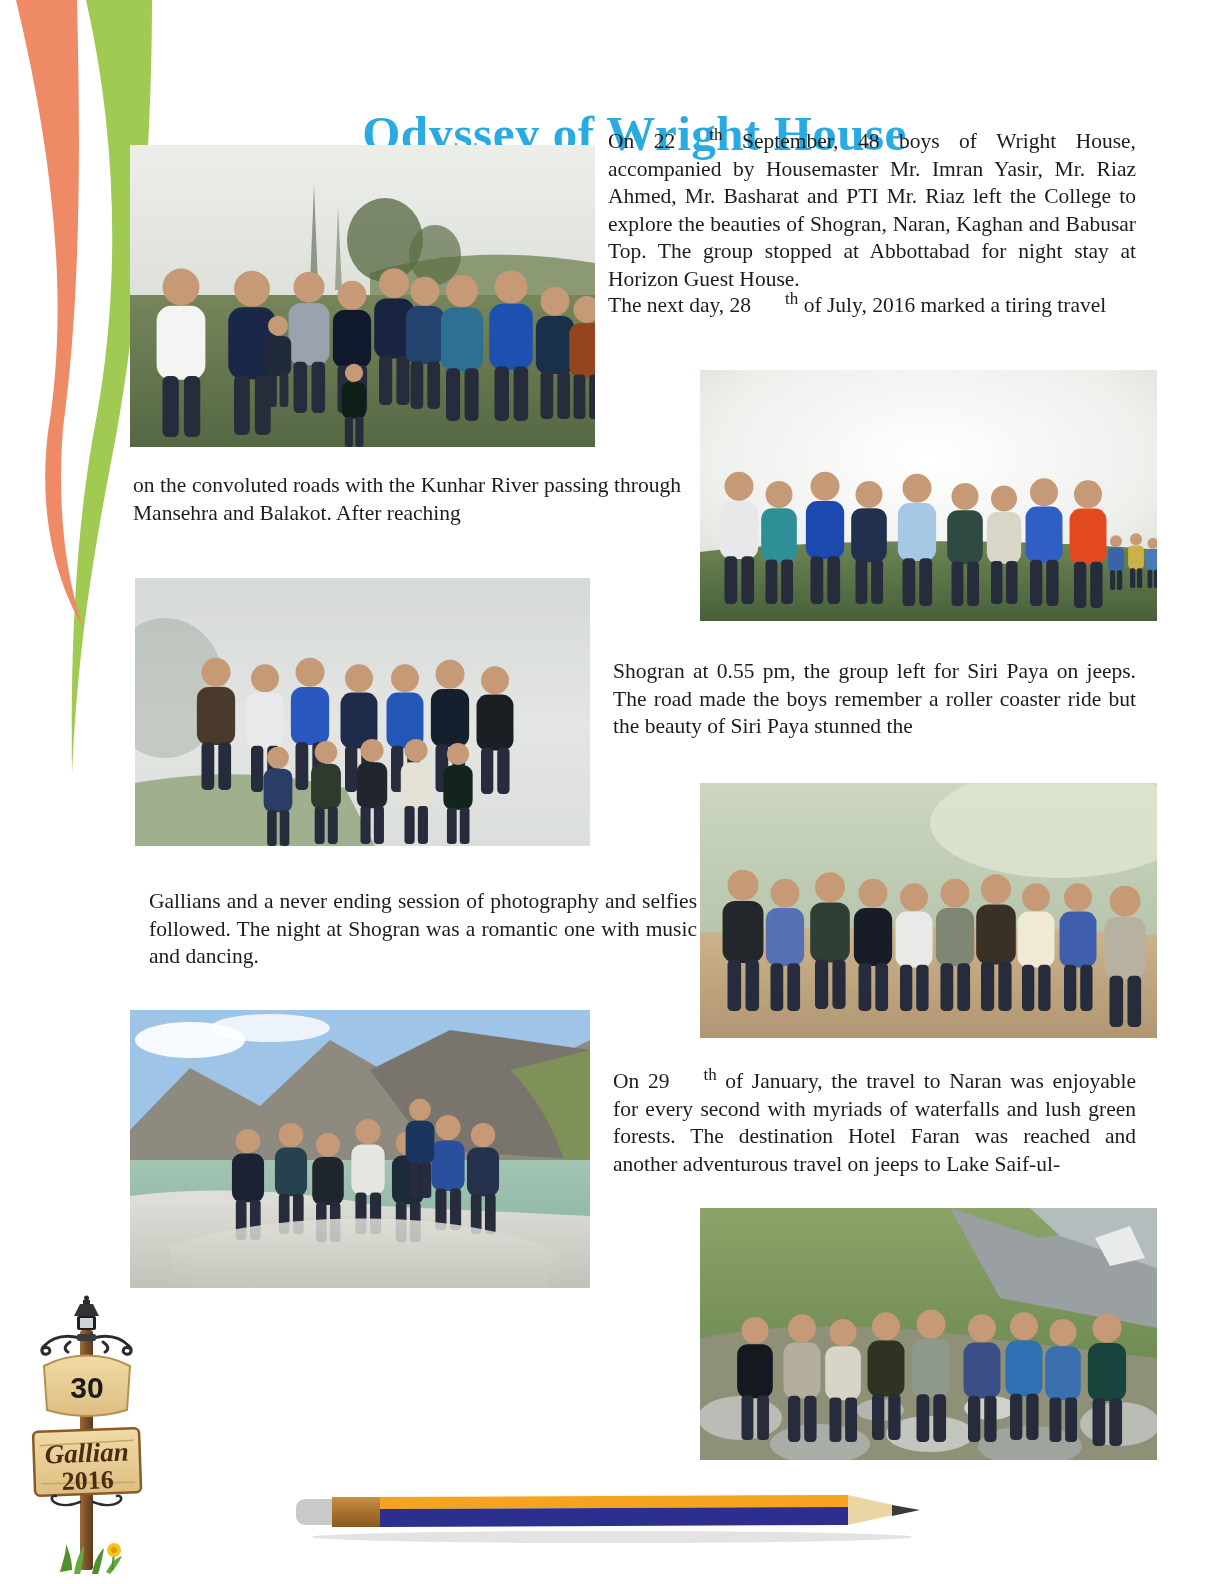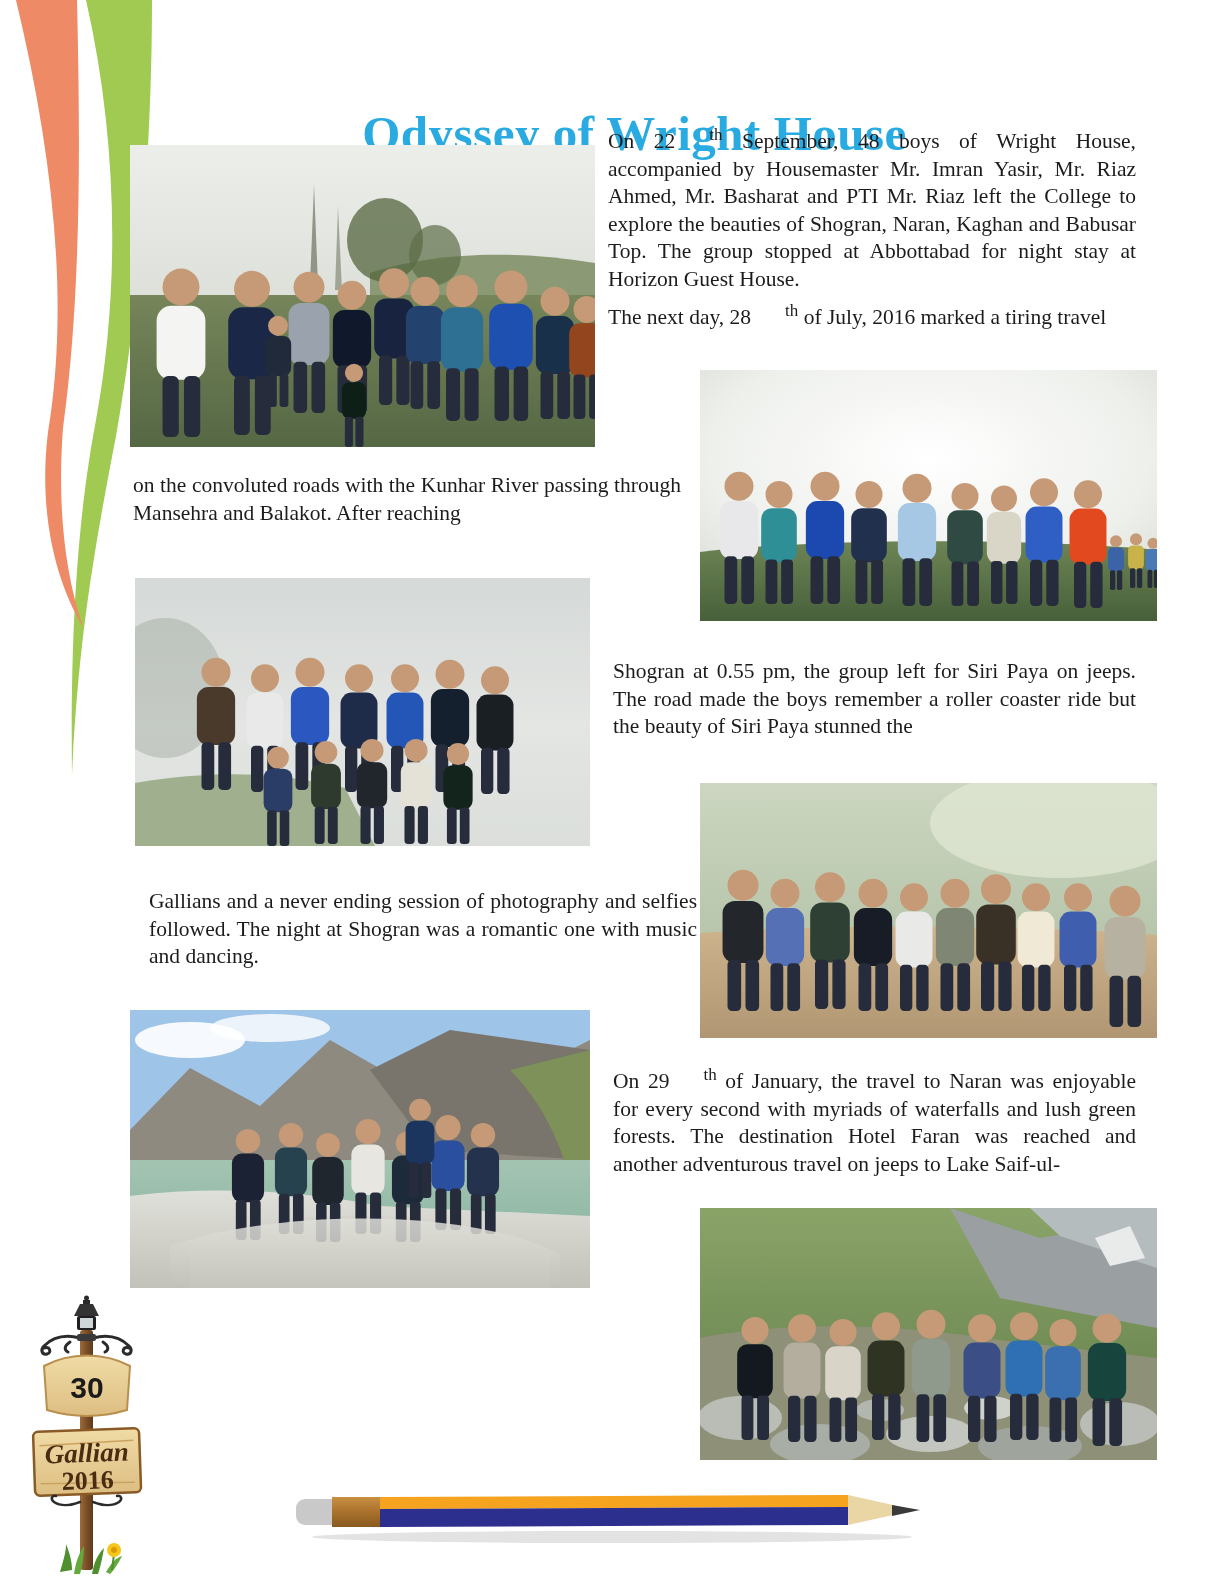--- a/index.html
+++ b/index.html
@@ -51,21 +51,21 @@
       C 52,150 70,300 48,432
       C 39,505 52,575 83,627
       C 62,565 58,495 63,428
       C 82,290 80,130 77,0 Z"></path>
   </svg>
 
   <h1 class="abs title">Odyssey of Wright House</h1>
 
   <p class="abs para" style="left:608px;top:128px;width:528px;margin:0"><span>On 22</span><sup>th</sup><span> September, 48 boys of Wright House, accompanied by Housemaster Mr. Imran Yasir, Mr. Riaz Ahmed, Mr. Basharat and PTI Mr. Riaz left the College to explore the beauties of Shogran, Naran, Kaghan and Babusar Top. The group stopped at Abbottabad for night stay at Horizon Guest House.</span></p>
 
-  <p class="abs para" style="left:608px;top:304px;width:528px;margin:0"><span>The next day, 28</span><sup>th</sup><span> of July, 2016 marked a tiring travel</span></p>
+  <p class="abs para" style="left:608px;top:292px;width:528px;margin:0"><span>The next day, 28</span><sup>th</sup><span> of July, 2016 marked a tiring travel</span></p>
 
   <div class="abs photo" style="left:130px;top:145px;width:465px;height:302px" role="img" aria-label="Group of boys posing on a grassy hillside with trees">
     <svg width="465" height="302" viewBox="0 0 465 302">
       <defs>
         <symbol id="person" viewBox="0 0 20 46" preserveAspectRatio="xMidYMax meet">
           <circle cx="10" cy="5.4" r="5" fill="#c69a76"></circle>
           <rect x="3.4" y="10.5" width="13.2" height="20" rx="4" fill="currentColor"></rect>
           <rect x="5" y="29.5" width="4.4" height="16.5" rx="1.5" fill="#262c3c"></rect>
           <rect x="10.8" y="29.5" width="4.4" height="16.5" rx="1.5" fill="#262c3c"></rect>
         </symbol>

